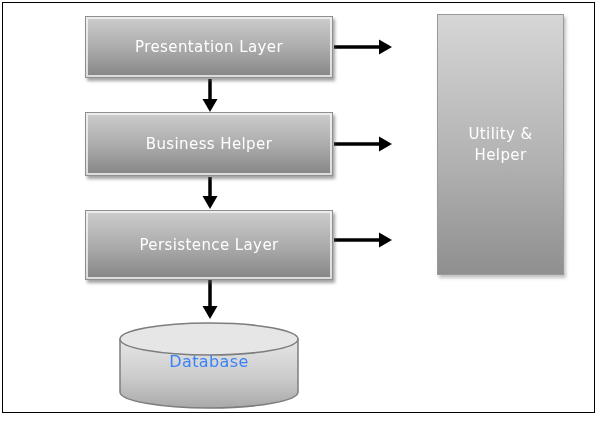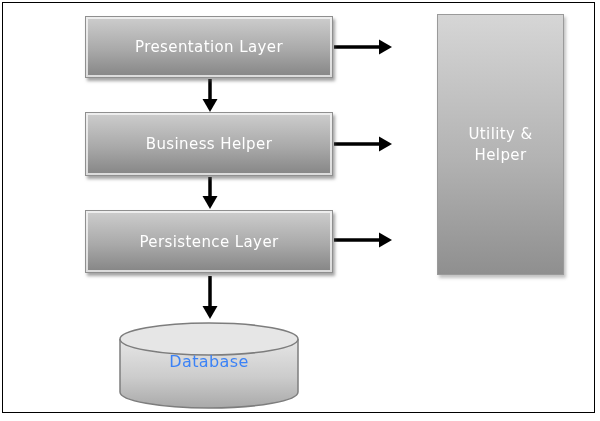--- a/index.html
+++ b/index.html
@@ -32,21 +32,21 @@
     z-index: 2;
   }
   .layer-box .node-label {
     color: #ffffff;
     font-size: 15px;
     letter-spacing: 0.4px;
     text-align: center;
   }
   .box-presentation { top: 16px; height: 62px; }
   .box-business    { top: 112px; height: 64px; }
-  .box-persistence { top: 210px; height: 63px; }
+  .box-persistence { top: 210px; height: 70px; }
   .box-utility {
     position: absolute;
     left: 393px; top: 14px;
     width: 127px; height: 261px;
     box-sizing: border-box;
     border: 1px solid #9a9a9a;
     background: linear-gradient(to bottom, #d6d6d6 0%, #b3b3b3 55%, #8f8f8f 100%);
     box-shadow: 2px 3px 3px rgba(120,120,120,0.45);
     display: flex;
     flex-direction: column;

